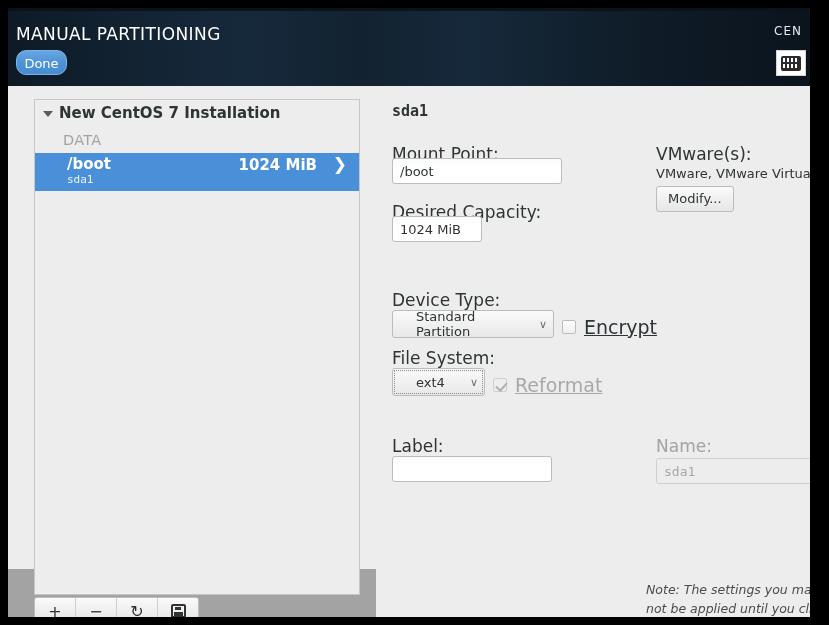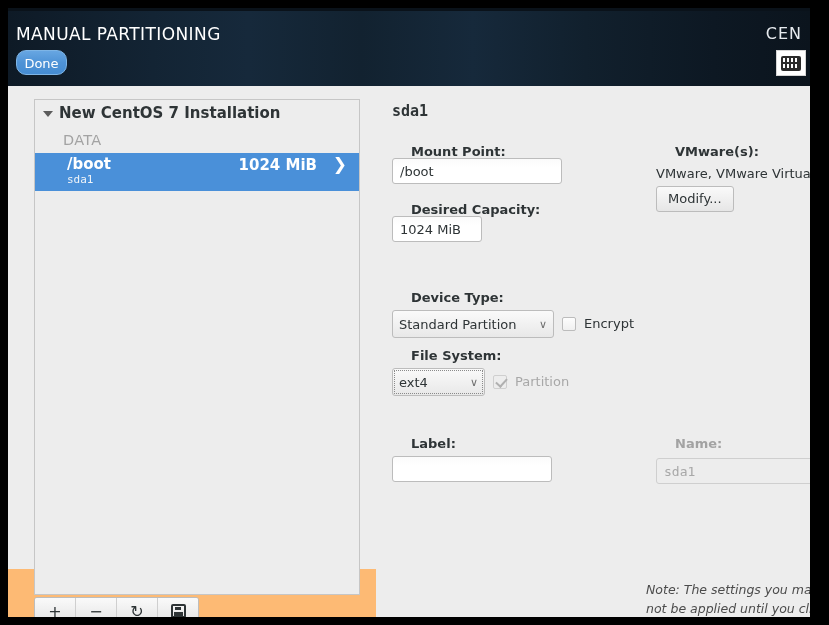--- a/index.html
+++ b/index.html
@@ -14,21 +14,21 @@
     width: 829px; height: 625px;
     background: #000;
     overflow: hidden;
   }
   
   #window {
     position: absolute;
     left: 8px; top: 8px;
     width: 802px; height: 609px;
     overflow: hidden;
-    background: #fdba74;
+    background: #a3a3a3;
   }
   
   #header {
     position: absolute;
     left: 0; top: 0;
     width: 802px; height: 78px;
     background:
       linear-gradient(90deg,
         #0e1a26 0%, #132434 18%, #16293b 30%, #122230 44%,
         #16293b 58%, #11202d 72%, #0d1823 88%, #0b141d 100%);
@@ -59,21 +59,21 @@
     font-size: 13px;
     line-height: 25px;
     text-align: center;
     box-sizing: border-box;
     cursor: pointer;
   }
   .brand {
     position: absolute;
     right: 8px; top: 16px;
     color: #e6eaee;
-    font-size: 16px;
+    font-size: 12px;
     letter-spacing: 1px;
     white-space: nowrap;
   }
   .kbd-indicator {
     position: absolute;
     right: 4px; top: 42px;
     width: 30px; height: 26px;
     background: #ffffff;
     border: 1px solid #d5d5d5;
     box-sizing: border-box;
@@ -241,24 +241,23 @@
   .panel-title {
     position: absolute;
     left: 16px; top: 16px;
     font-size: 15px;
     font-weight: bold;
     color: #2e3436;
     font-family: "DejaVu Sans Mono", "Liberation Mono", monospace;
   }
   .fld-label {
     position: absolute;
-    font-size: 13px;
-    font-weight: bold;
-    color: #2e3436;
-    margin-left: 19px;
+    font-size: 17px;
+    font-weight: normal;
+    color: #2e3436;
   }
   .fld-label.dim { color: #a3a3a3; }
   .txt-input {
     position: absolute;
     height: 26px;
     box-sizing: border-box;
     background: linear-gradient(180deg, #fbfbfb 0%, #ffffff 35%, #ffffff 100%);
     border: 1px solid #bcbcbc;
     border-radius: 3px;
     padding: 0 7px;
@@ -279,21 +278,21 @@
     height: 28px;
     box-sizing: border-box;
     background: linear-gradient(180deg, #fafafa 0%, #e8e8e8 100%);
     border: 1px solid #bcbcbc;
     border-radius: 3px;
     font-size: 13px;
     color: #2e3436;
     cursor: pointer;
     display: flex;
     align-items: center;
-    padding: 0 6px 0 6px;
+    padding: 0 6px 0 23px;
   }
   .combo.focused {
     outline: 1px dotted #8a8a8a;
     outline-offset: -3px;
   }
   .combo .cval { flex: 1; }
   .combo .carrow {
     font-size: 11px;
     color: #6e6e6e;
     margin-left: 6px;
@@ -320,22 +319,23 @@
     content: "";
     position: absolute;
     left: 3.5px; top: 0.5px;
     width: 5px; height: 9px;
     border: solid #b0b0b0;
     border-width: 0 2px 2px 0;
     transform: rotate(42deg);
   }
   .chk-label {
     margin-left: 8px;
-    font-size: 13px;
-    color: #2e3436;
+    font-size: 19px;
+    color: #2e3436;
+    text-decoration: underline;
   }
   .chk-label.dim { color: #a8a8a8; }
   .modify-btn {
     position: absolute;
     height: 26px;
     box-sizing: border-box;
     padding: 0 11px;
     background: linear-gradient(180deg, #fafafa 0%, #e6e6e6 100%);
     border: 1px solid #bcbcbc;
     border-radius: 3px;
@@ -419,21 +419,21 @@
           <span class="chk-label">Encrypt</span>
         </div>
 
         <div class="fld-label" style="left:16px; top:262px;">File System:</div>
         <div class="combo focused" style="left:16px; top:282px; width:93px;">
           <span class="cval">ext4</span>
           <span class="carrow">∨</span>
         </div>
         <div class="chk-wrap" style="left:117px; top:288px;">
           <span class="chk-box checked-dim"></span>
-          <span class="chk-label dim">Partition</span>
+          <span class="chk-label dim">Reformat</span>
         </div>
 
         <div class="fld-label" style="left:16px; top:350px;">Label:</div>
         <input class="txt-input" style="left: 16px; top: 370px; width: 160px;" value="">
 
         <div class="fld-label" style="left:280px; top:58px;">VMware(s):</div>
         <div class="dev-text" style="left:280px; top:80px;">VMware, VMware Virtual S</div>
         <div class="modify-btn" style="left:280px; top:100px;">Modify...</div>
 
         <div class="fld-label dim" style="left:280px; top:350px;">Name:</div>

